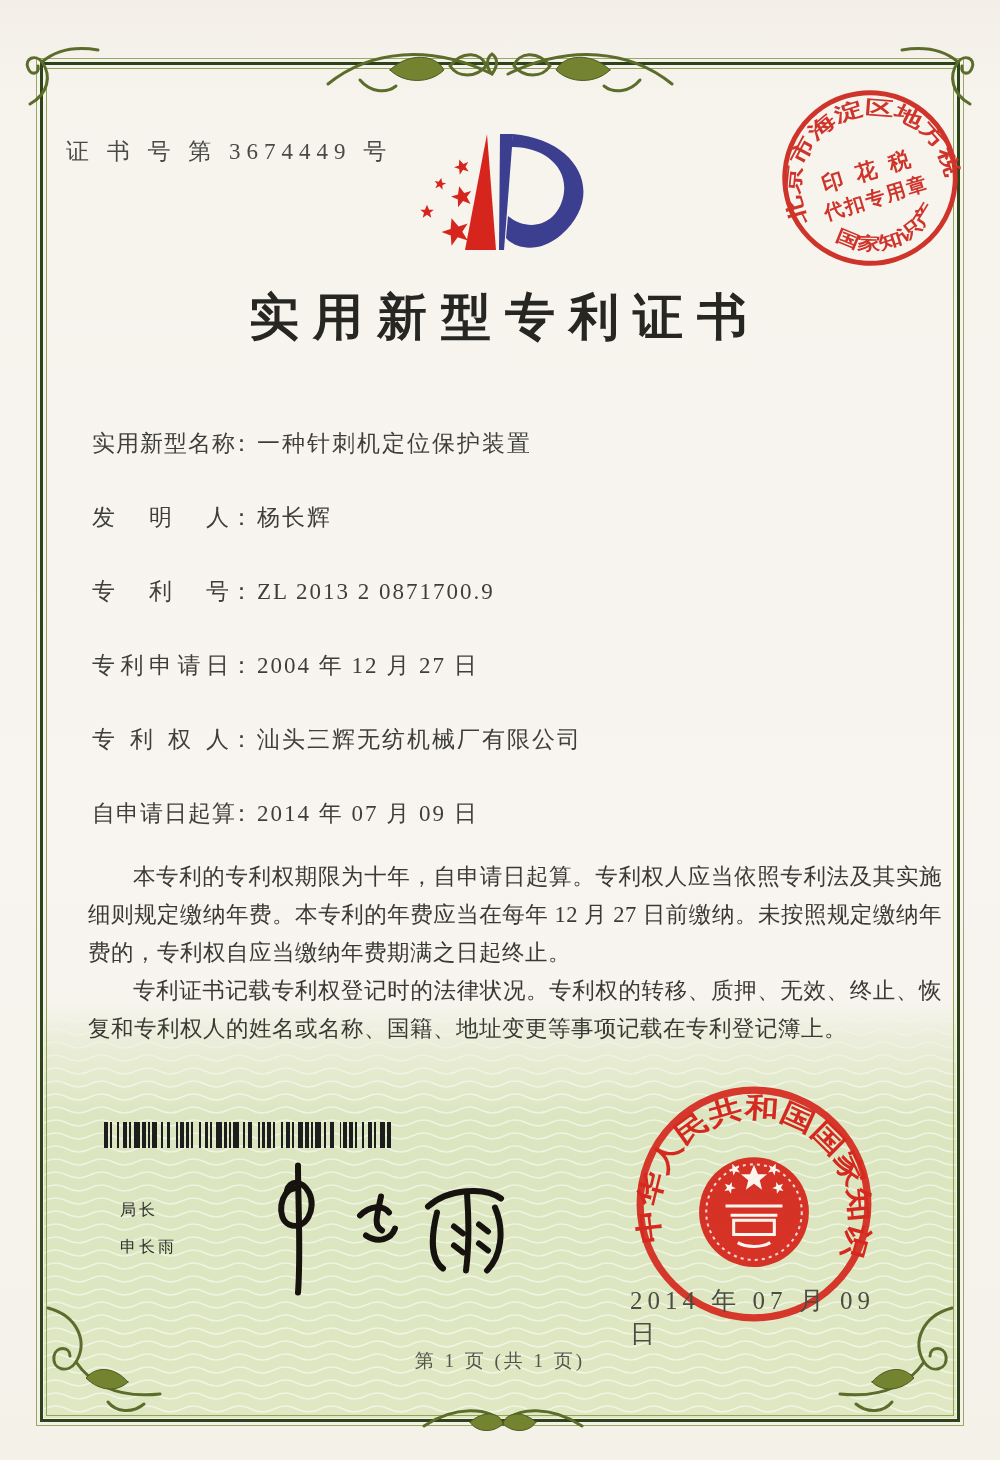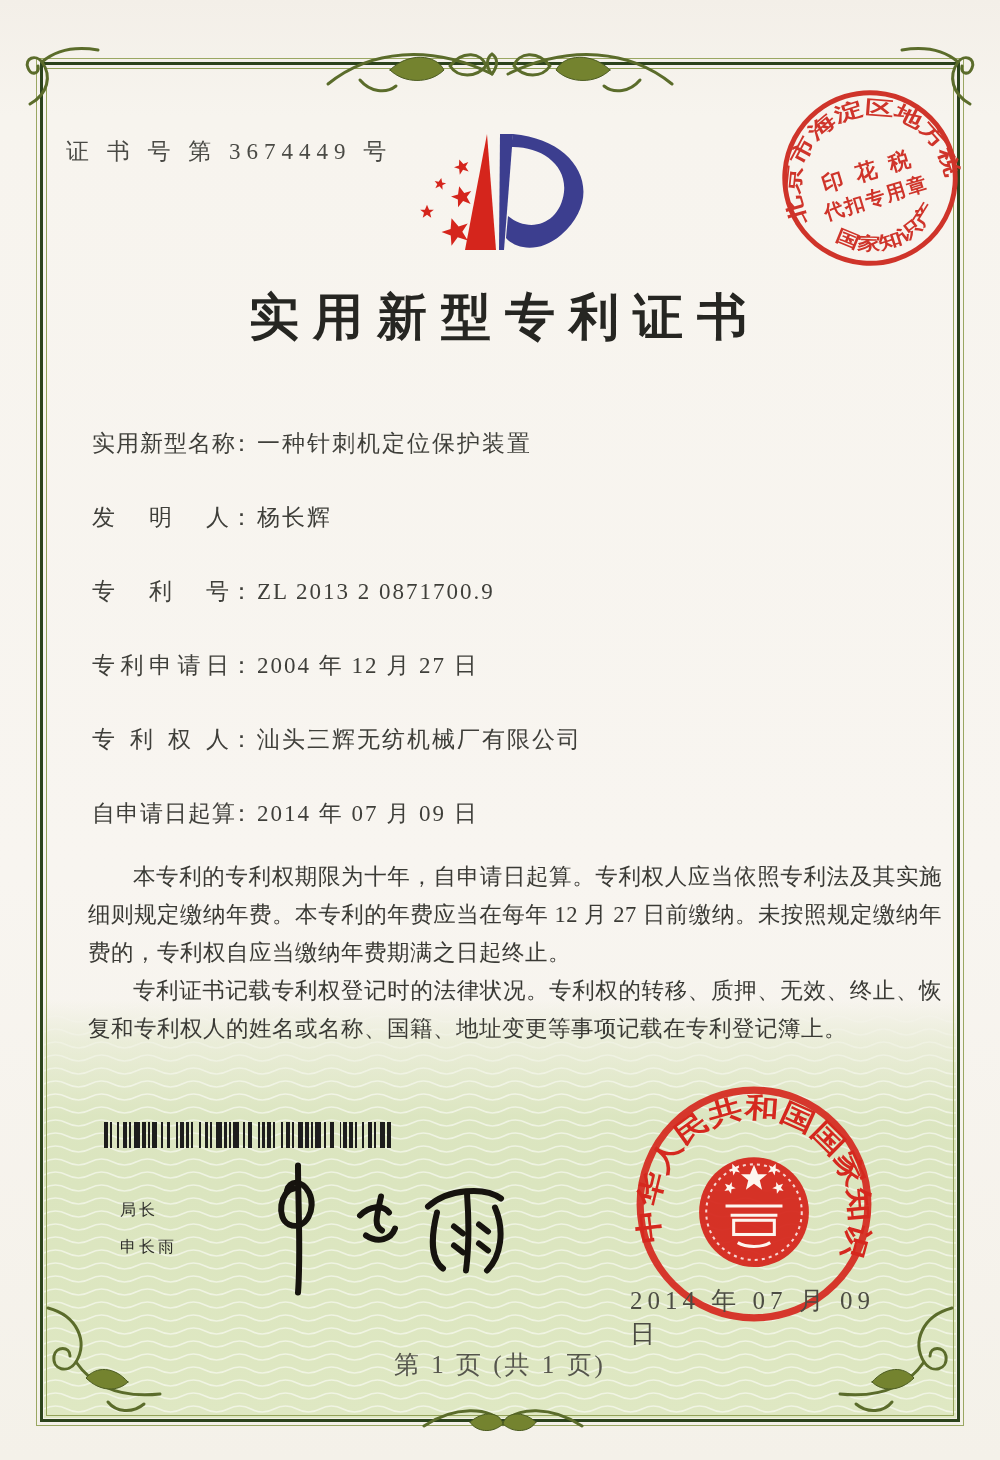--- a/index.html
+++ b/index.html
@@ -42,21 +42,21 @@
   .paragraphs{position:absolute;left:88px;right:58px;top:858px;z-index:2;}
   .paragraphs p{margin:0;font-size:22.5px;line-height:38px;text-indent:2em;text-align:justify;letter-spacing:.5px;color:#3a3a35;}
   
   .barcode{position:absolute;left:104px;top:1122px;width:287px;height:26px;z-index:2;}
   .barcode i{position:absolute;top:0;bottom:0;background:#1d1d1d;}
   .signer{position:absolute;left:112px;top:1200px;z-index:2;font-size:16px;letter-spacing:3px;color:#2e2e2a;margin-left:8px;}
   .signer div{margin-bottom:16px;}
   .signature{position:absolute;left:232px;top:1158px;z-index:2;}
   .seal{position:absolute;left:632px;top:1082px;z-index:2;}
   .seal-date{position:absolute;left:630px;top:1284px;width:260px;z-index:3;font-size:25px;letter-spacing:5px;color:#4c4c43;}
-  .page-footer{position:absolute;left:0;right:0;top:1348px;z-index:2;text-align:center;font-size:25px;letter-spacing:3px;color:#55554c;}
+  .page-footer{position:absolute;left:0;right:0;top:1348px;z-index:2;text-align:center;font-size:19px;letter-spacing:3px;color:#55554c;}
   .stamp-text{fill:#cf342a;font-family:"Liberation Serif","DejaVu Serif",serif;}
   .seal-text{fill:#d5281e;font-family:"Liberation Serif","DejaVu Serif",serif;}
 </style>
 </head>
 <body>
 
 <div class="page">
 
   <div class="guilloche">
     <svg id="waves" width="916" height="420" viewBox="0 0 916 420">

